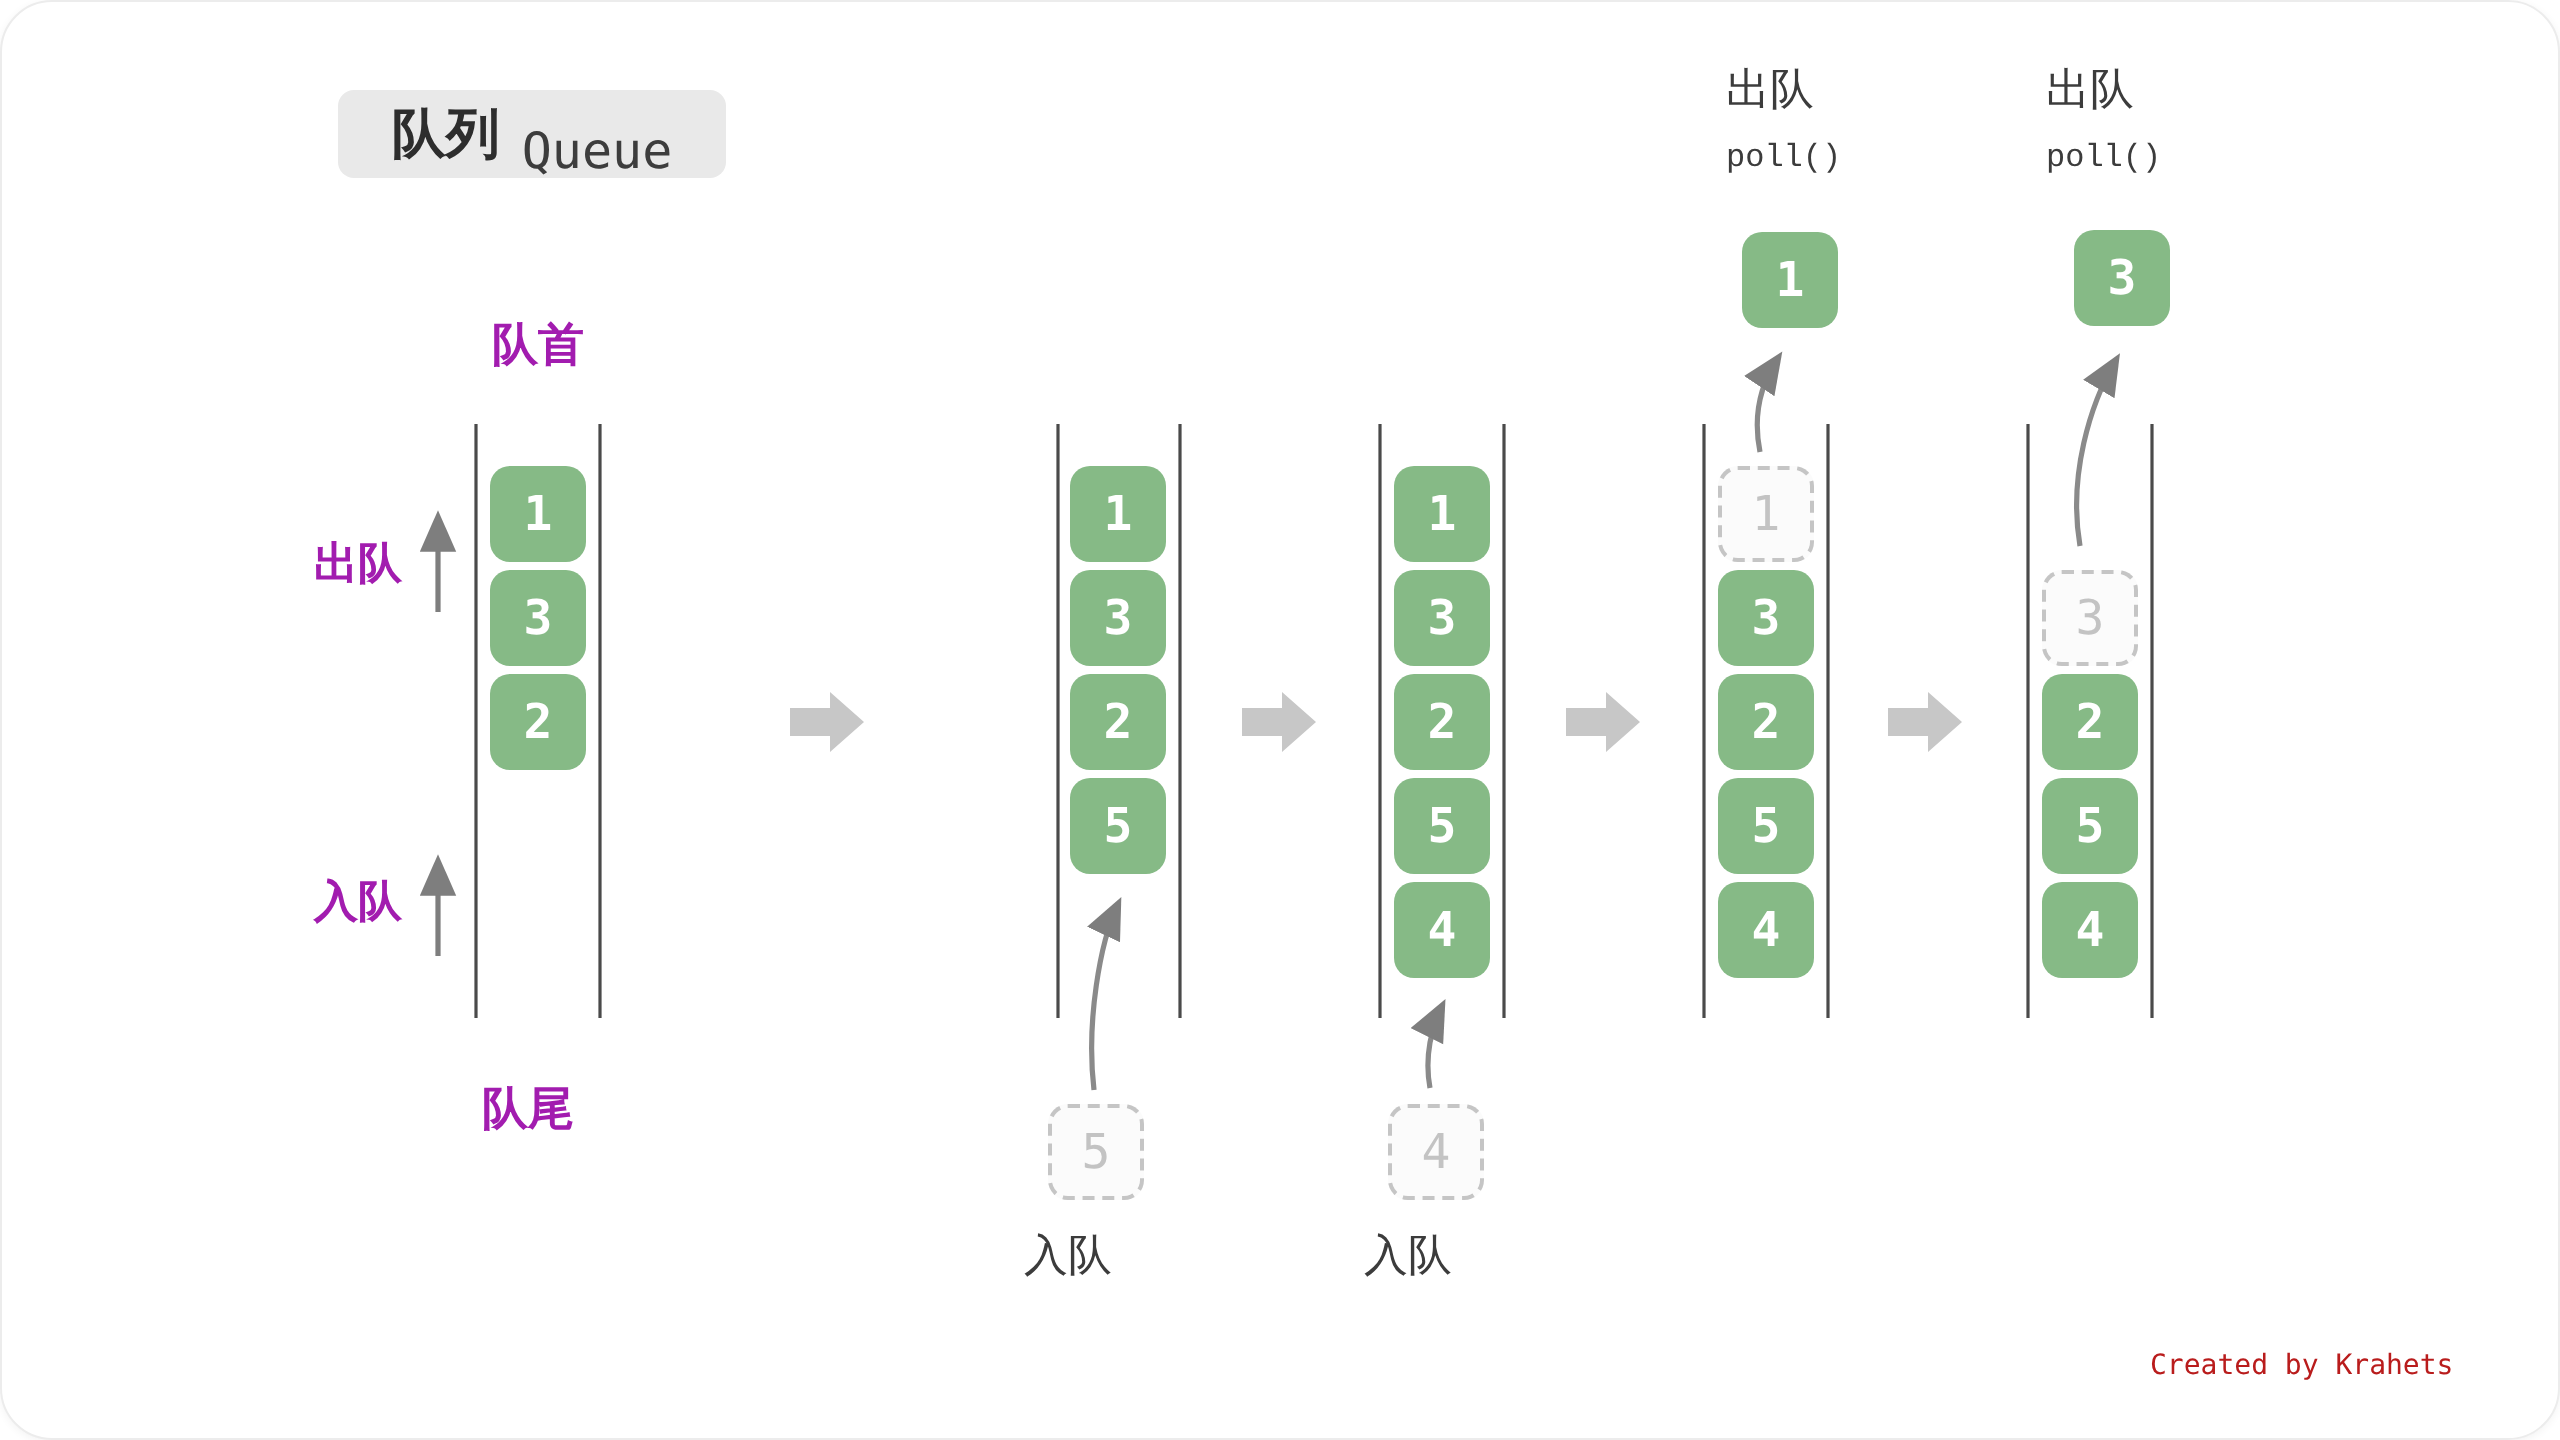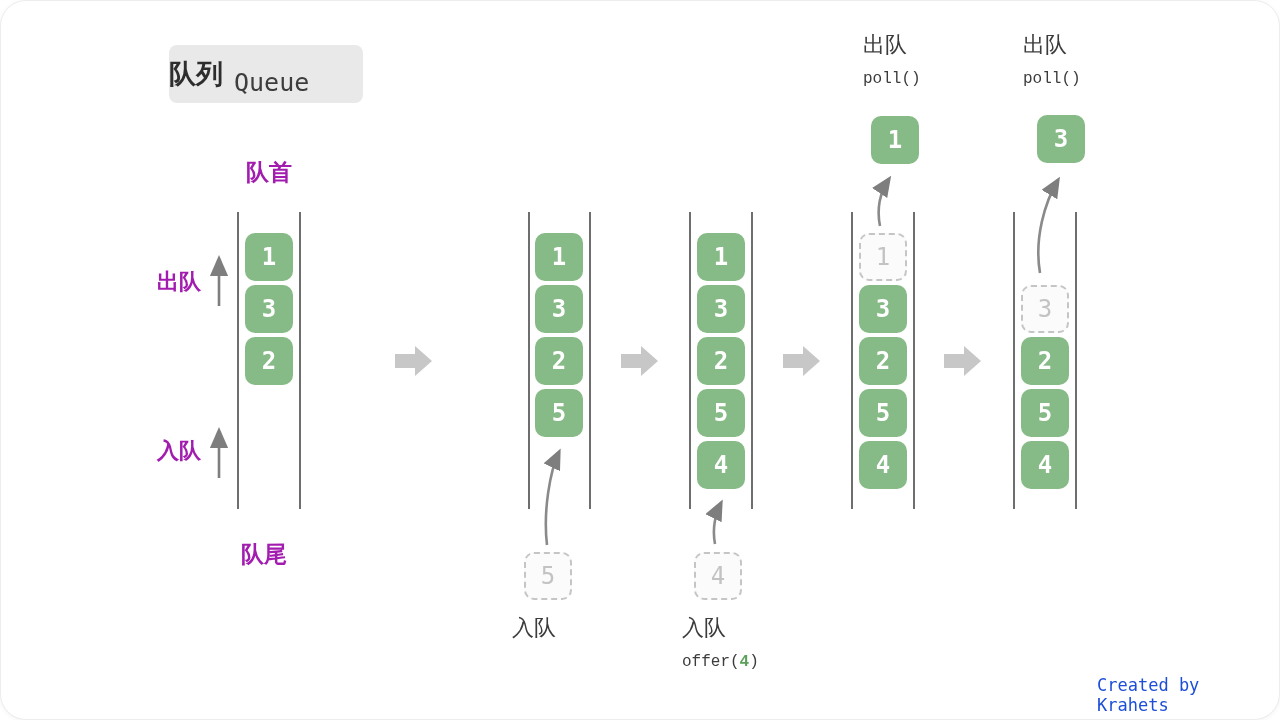--- a/index.html
+++ b/index.html
@@ -3,23 +3,23 @@
 <meta charset="utf-8">
 <style>
   html,body{margin:0;padding:0;background:#fff;}
   body{width:1280px;height:720px;font-family:"Liberation Sans",sans-serif;}
   .canvas{position:relative;width:1278px;height:718px;background:#ffffff;
           border:1px solid #ececec;border-radius:26px;overflow:hidden;
           box-shadow:0 1px 4px rgba(0,0,0,0.05);}
   svg.art{position:absolute;left:0;top:0;width:1280px;height:720px;pointer-events:none;}
 
   
-  .title-box{position:absolute;left:168px;top:44px;width:194px;height:58px;
+  .title-box{position:absolute;left:168px;top:44px;width:194px;height:44px;
              background:#e9e9e9;border-radius:8px;display:flex;align-items:center;
-             gap:11px;}
+             justify-content:center;gap:11px;}
   .title-zh{font-size:27px;font-weight:700;color:#2d2d2d;}
   .title-en{font-family:"DejaVu Sans Mono",monospace;font-size:25px;color:#3d3d3d;margin-top:16px;}
 
   
   .lbl{position:absolute;color:#a21caf;font-weight:700;font-size:23px;white-space:nowrap;}
   .lbl-front{left:240px;top:156px;width:56px;text-align:center;}
   .lbl-rear{left:240px;top:538px;width:56px;text-align:left;}
   .lbl-side{font-size:22px;}
   .lbl-dequeue{left:152px;top:266px;width:48px;text-align:right;}
   .lbl-enqueue{left:152px;top:435px;width:48px;text-align:right;}
@@ -34,22 +34,22 @@
 
   .r0{top:232px;} .r1{top:284px;} .r2{top:336px;} .r3{top:388px;} .r4{top:440px;}
   .q1{left:244px;} .q2{left:534px;} .q3{left:696px;} .q4{left:858px;} .q5{left:1020px;}
 
   
   .op{position:absolute;white-space:nowrap;}
   .op .act{font-size:22px;color:#3c3c3c;line-height:32px;}
   .op .code{font-family:Liberation Mono, monospace;font-size:16px;color:#3c3c3c;line-height:36px;}
   .op .arg{color:#5BA05B;font-weight:700;}
 
-  .watermark{position:absolute;left:1096px;top:674px;
-             font-family:"DejaVu Sans Mono",monospace;font-size:17px;color:#1d4ed8;}
+  .watermark{position:absolute;left:1074px;top:674px;
+             font-family:"DejaVu Sans Mono",monospace;font-size:14px;color:#b91c1c;}
 </style>
 </head>
 <body>
 
 <div class="canvas">
 
   <svg class="art" viewBox="0 0 1280 720">
     <defs>
       <marker id="ah" markerWidth="9" markerHeight="8" refX="6.5" refY="3.5" orient="auto">
         <path d="M0,0 L8,3.5 L0,7 Z" fill="#7e7e7e"></path>
@@ -114,21 +114,20 @@
   </div>
 
   <div class="box solid q3 r0">1</div>
   <div class="box solid q3 r1">3</div>
   <div class="box solid q3 r2">2</div>
   <div class="box solid q3 r3">5</div>
   <div class="box solid q3 r4">4</div>
   <div class="box dashed" style="left:693px;top:551px;">4</div>
   <div class="op" style="left:681px;top:611px;">
     <div class="act">入队</div>
-    <div class="code"><span>offer(</span><span class="arg">4</span><span>)</span></div>
   </div>
 
   <div class="box dashed q4 r0">1</div>
   <div class="box solid q4 r1">3</div>
   <div class="box solid q4 r2">2</div>
   <div class="box solid q4 r3">5</div>
   <div class="box solid q4 r4">4</div>
   <div class="box solid" style="left:870px;top:115px;">1</div>
   <div class="op" style="left:862px;top:28px;">
     <div class="act">出队</div>

